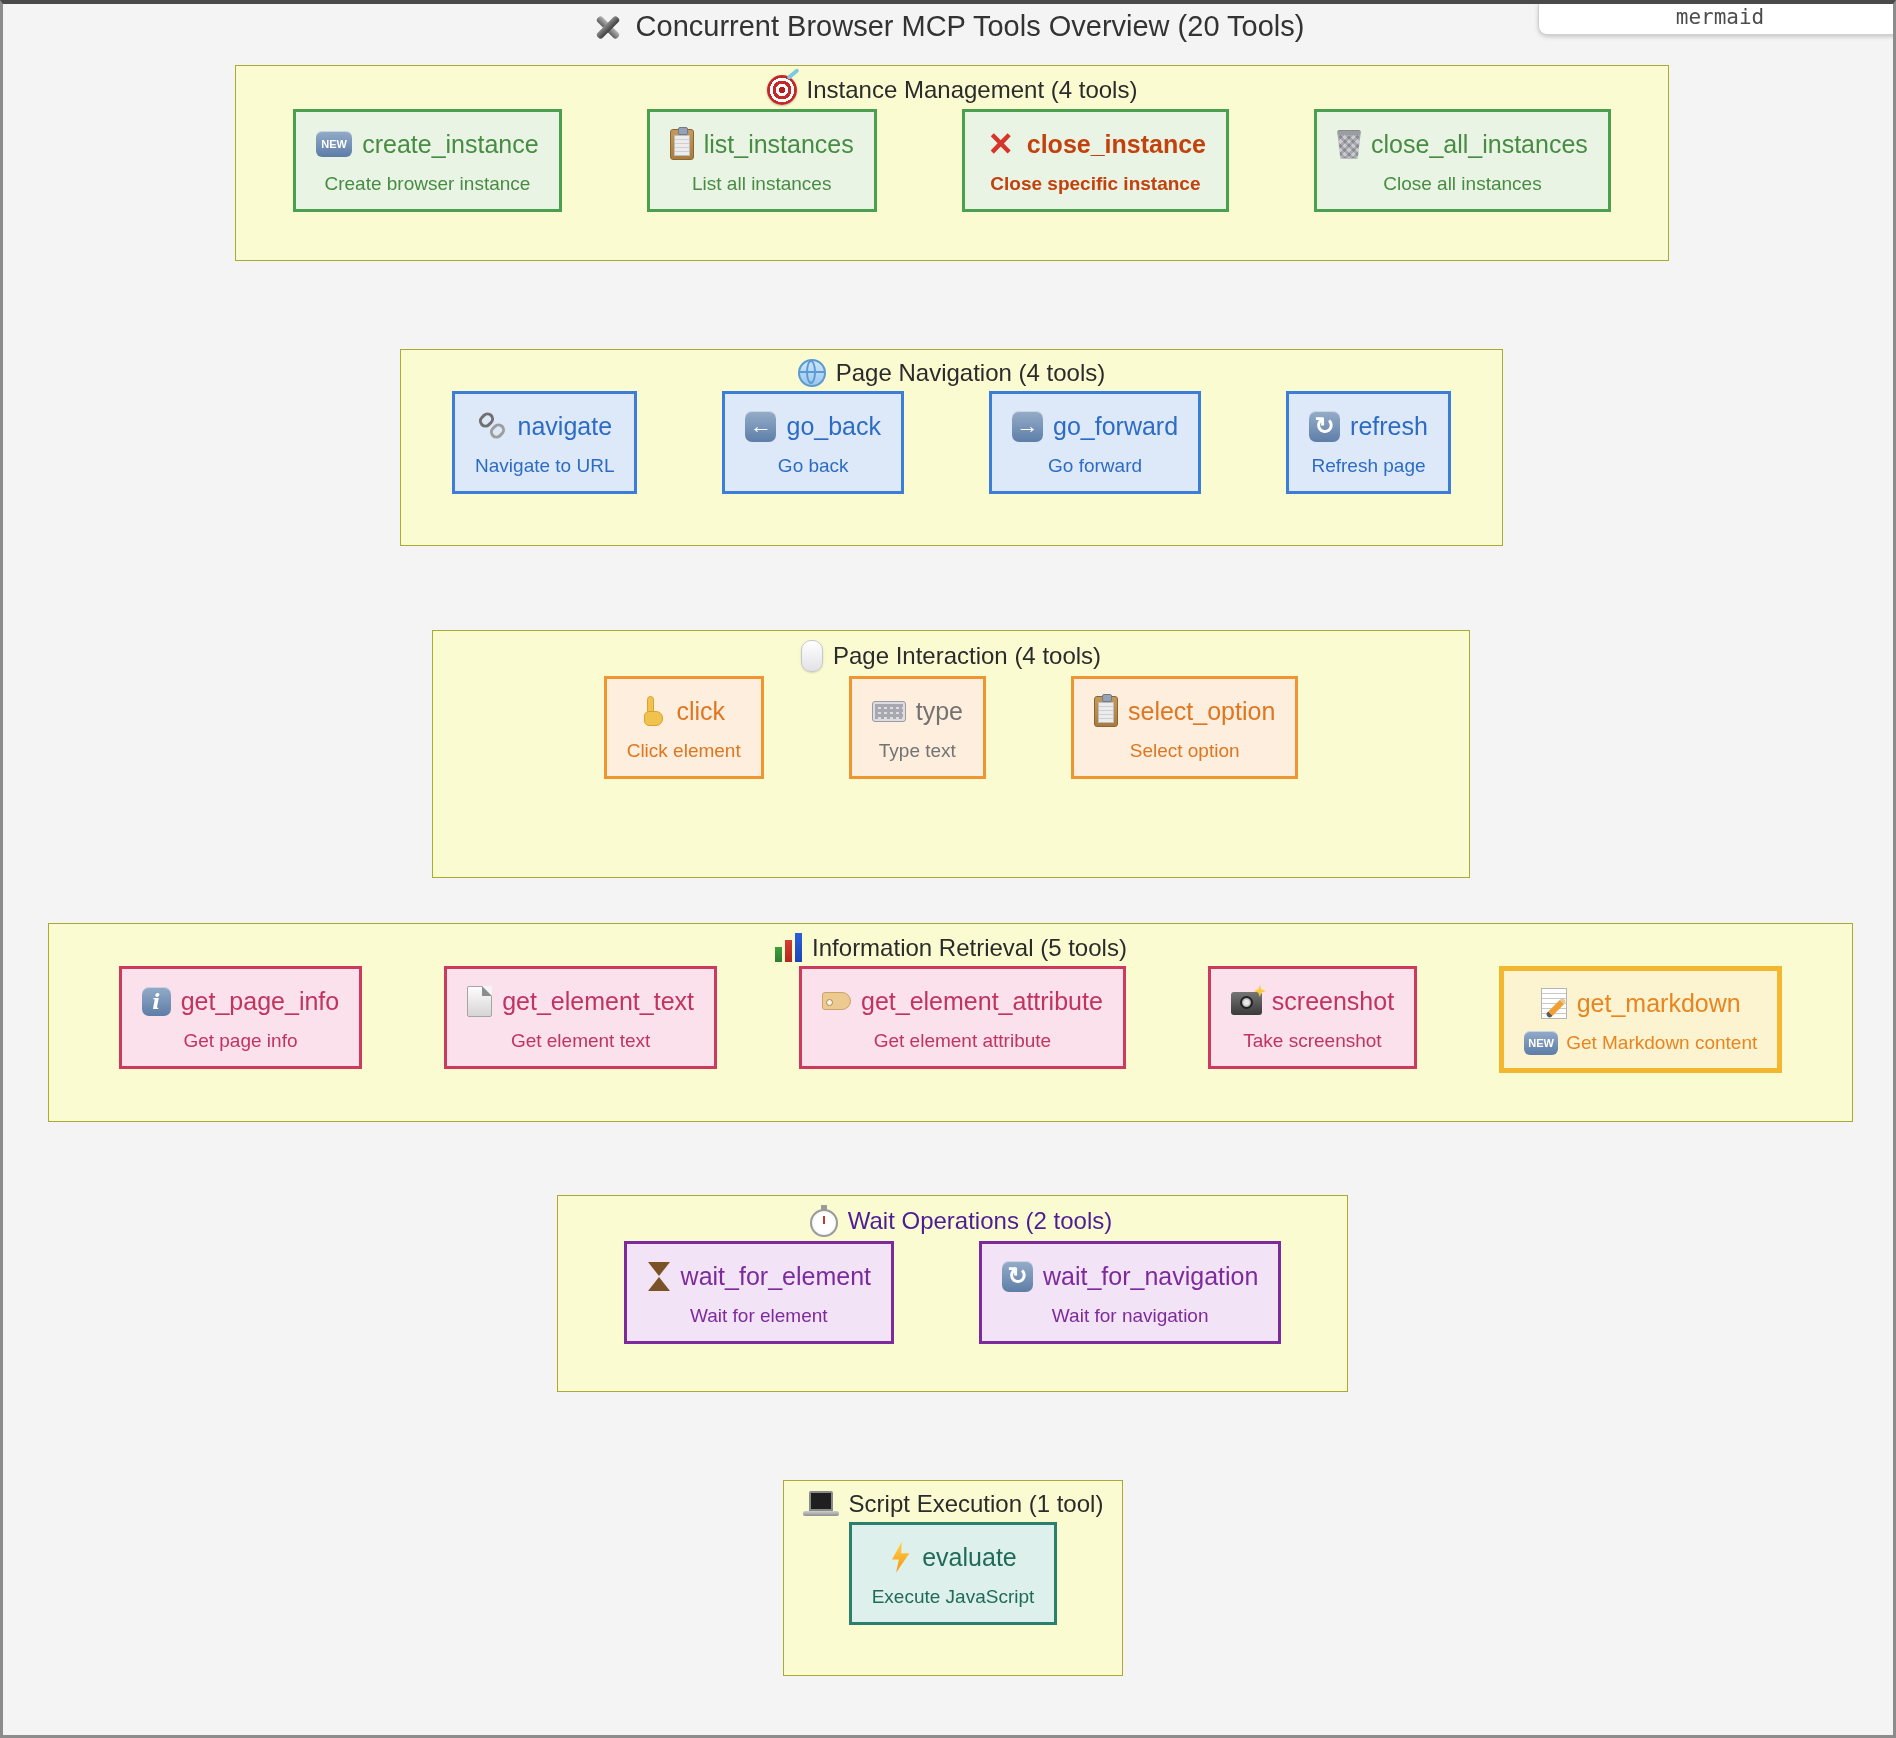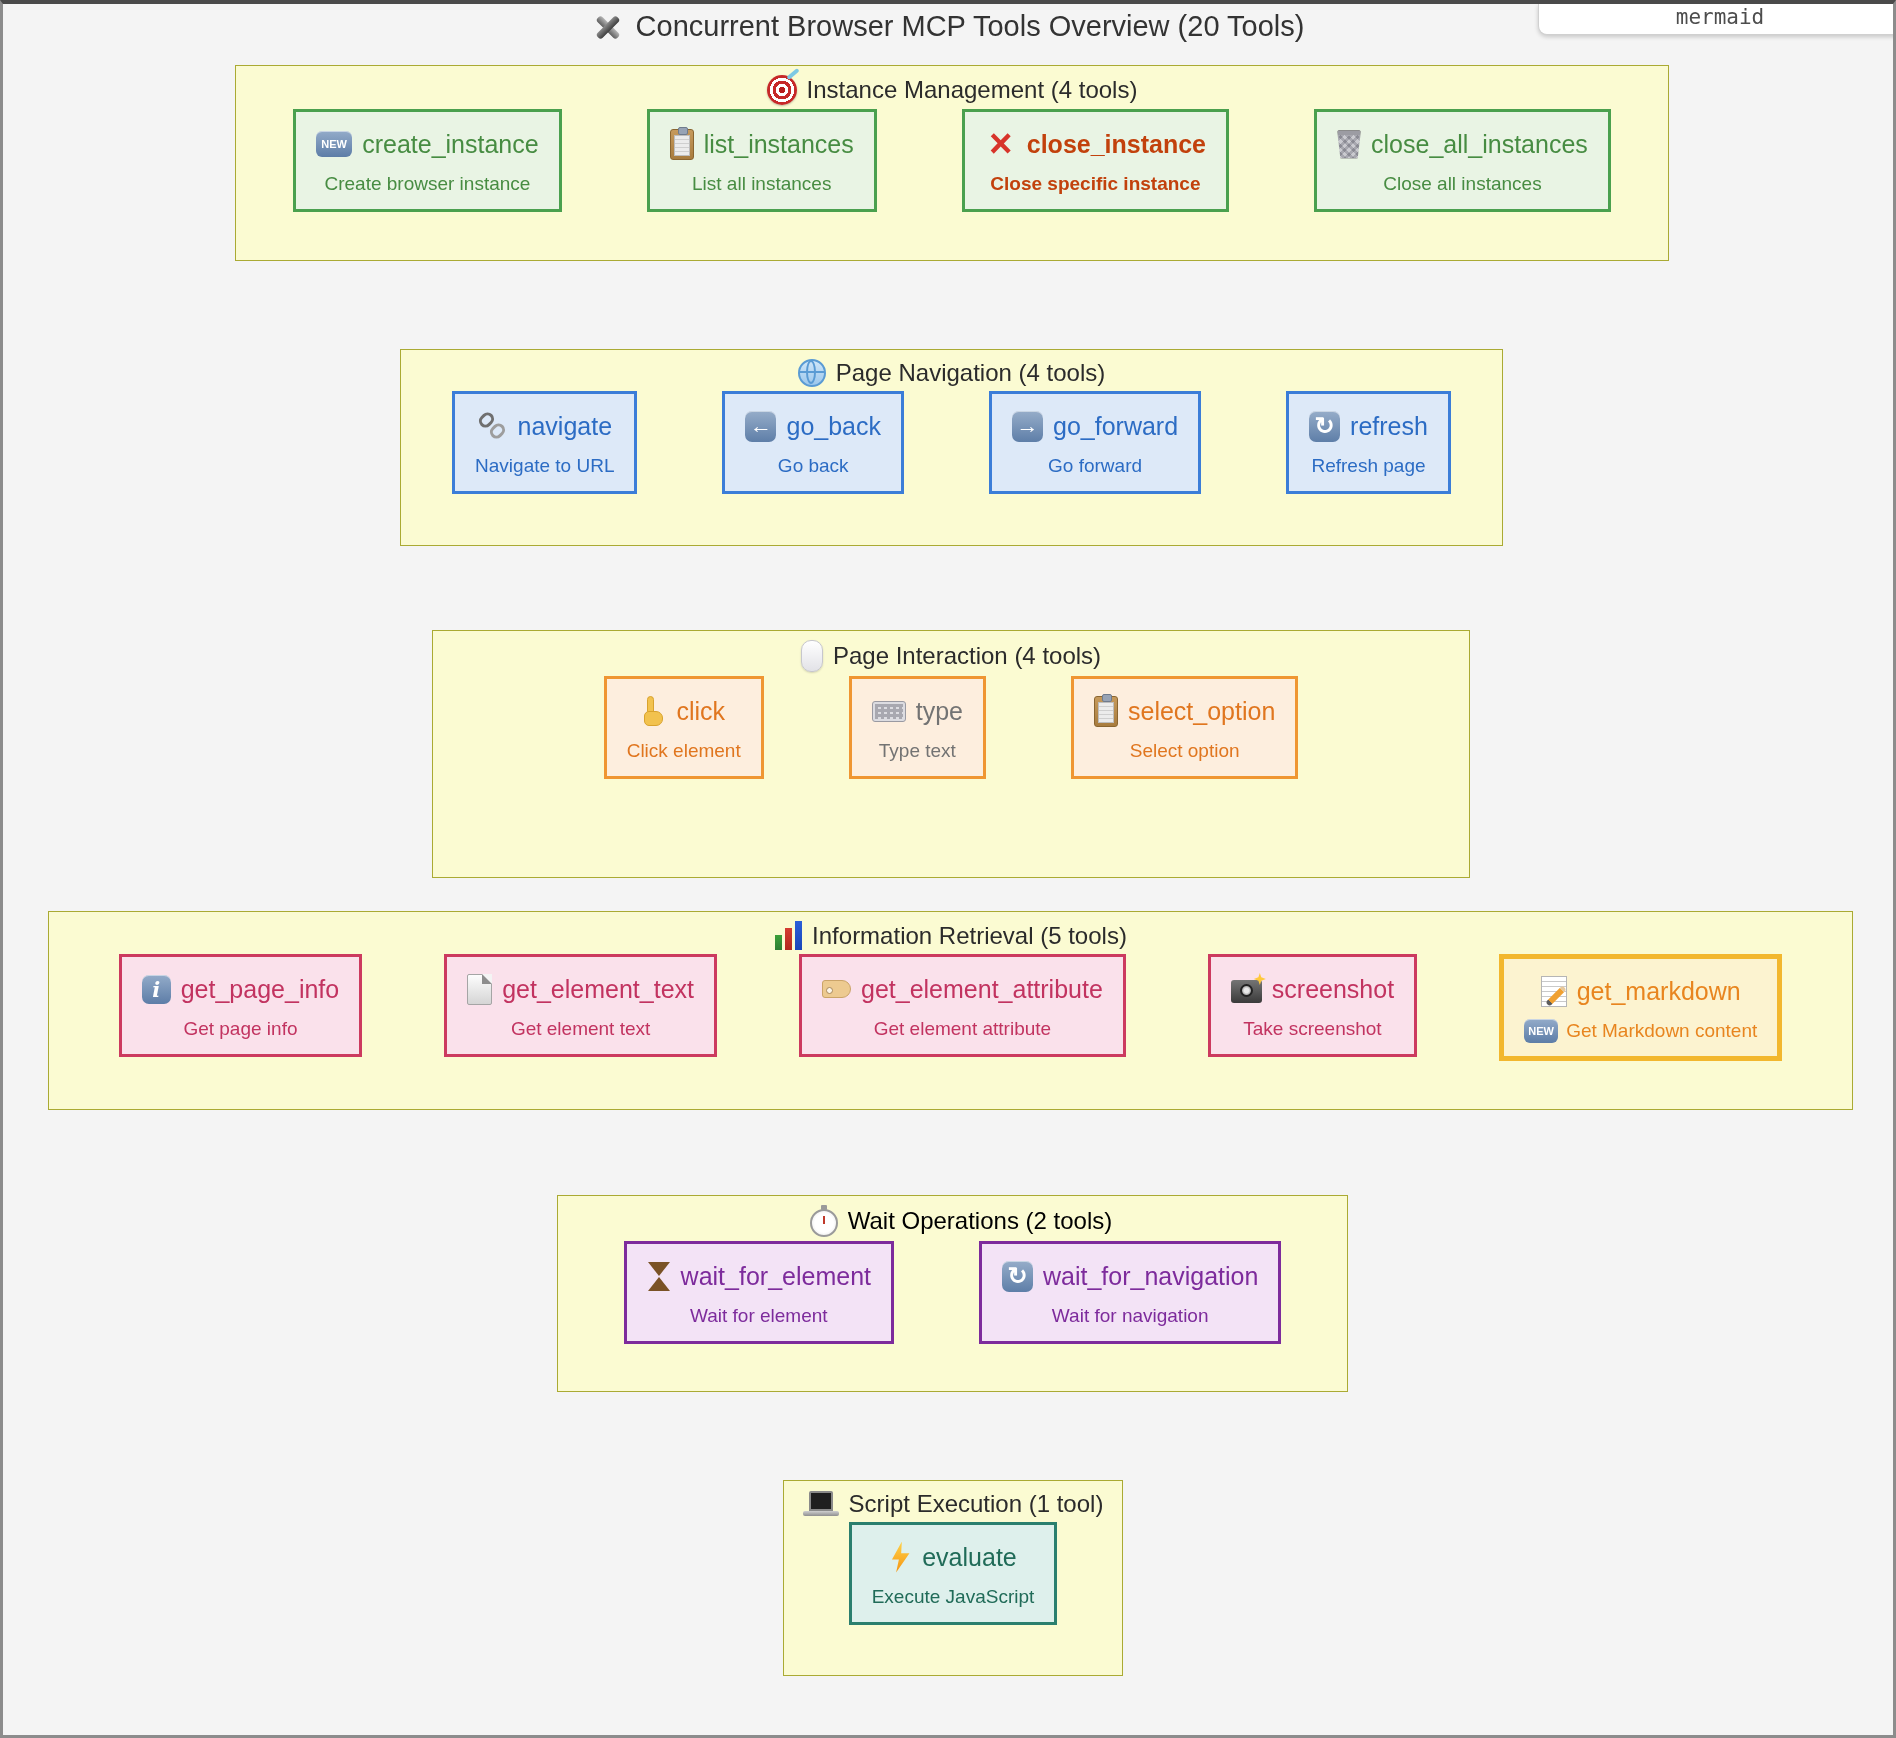--- a/index.html
+++ b/index.html
@@ -302,21 +302,21 @@
             <div class="tool-title">
               <span class="ico i-clipboard"></span>
               <span>select_option</span>
             </div>
             <div class="tool-desc">
               <span>Select option</span>
             </div>
           </div>
         </div>
       </div>
-      <div class="section sec-information-retrieval" style="background: rgb(251, 251, 210); border-color: rgb(170, 170, 51);">
+      <div class="section sec-information-retrieval" style="background: rgb(251, 251, 210); border-color: rgb(170, 170, 51); margin-top: 12px;">
         <div class="sec-header" style="color: rgb(43, 43, 43);">
           <span class="ico i-chart"></span>
           <span>Information Retrieval (5 tools)</span>
         </div>
         <div class="tool-row">
           <div class="tool" style="background: rgb(250, 225, 235); border-color: rgb(204, 58, 95); color: rgb(194, 51, 96);">
             <div class="tool-title">
               <span class="ico i-info"></span>
               <span>get_page_info</span>
             </div>
@@ -357,21 +357,21 @@
               <span>get_markdown</span>
             </div>
             <div class="tool-desc">
               <span class="ico i-new"></span>
               <span>Get Markdown content</span>
             </div>
           </div>
         </div>
       </div>
       <div class="section sec-wait-operations" style="background: rgb(251, 251, 210); border-color: rgb(170, 170, 51);">
-        <div class="sec-header" style="color: #000000; padding-left: 17px;">
+        <div class="sec-header" style="color: #4c1d95; padding-left: 17px;">
           <span class="ico i-stopwatch"></span>
           <span>Wait Operations (2 tools)</span>
         </div>
         <div class="tool-row">
           <div class="tool" style="background: rgb(243, 227, 246); border-color: rgb(125, 43, 156); color: rgb(125, 43, 156);">
             <div class="tool-title">
               <span class="ico i-hourglass"></span>
               <span>wait_for_element</span>
             </div>
             <div class="tool-desc">

